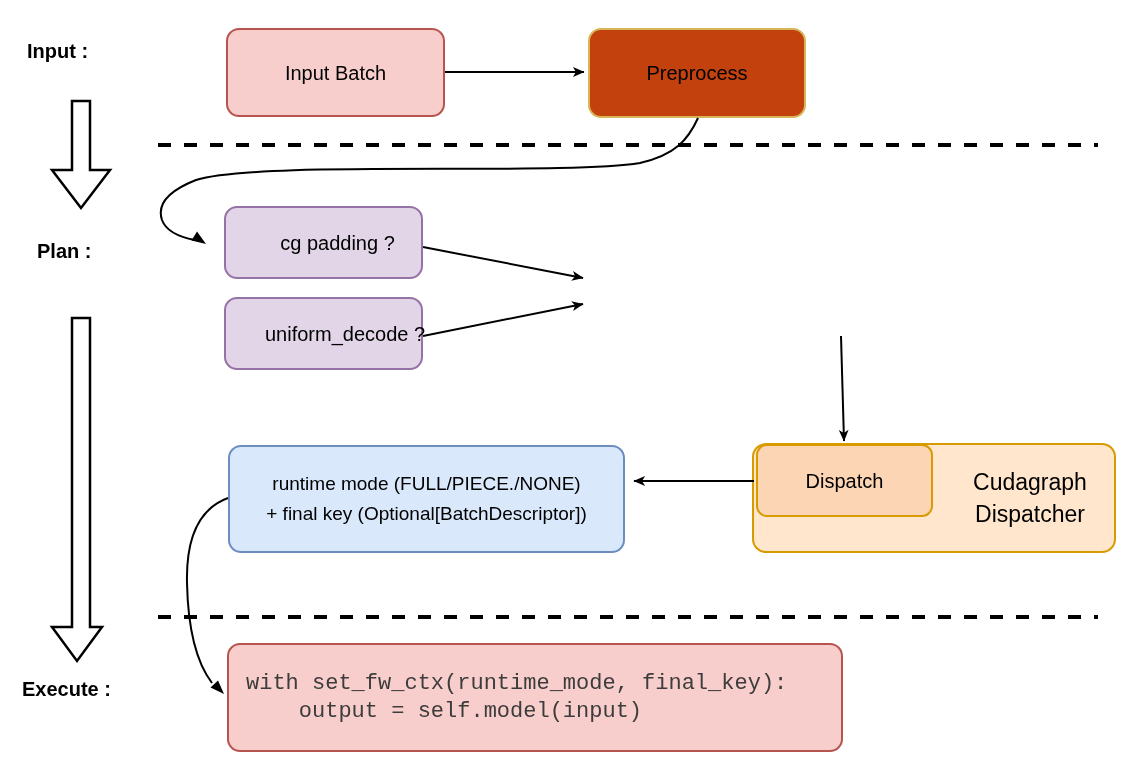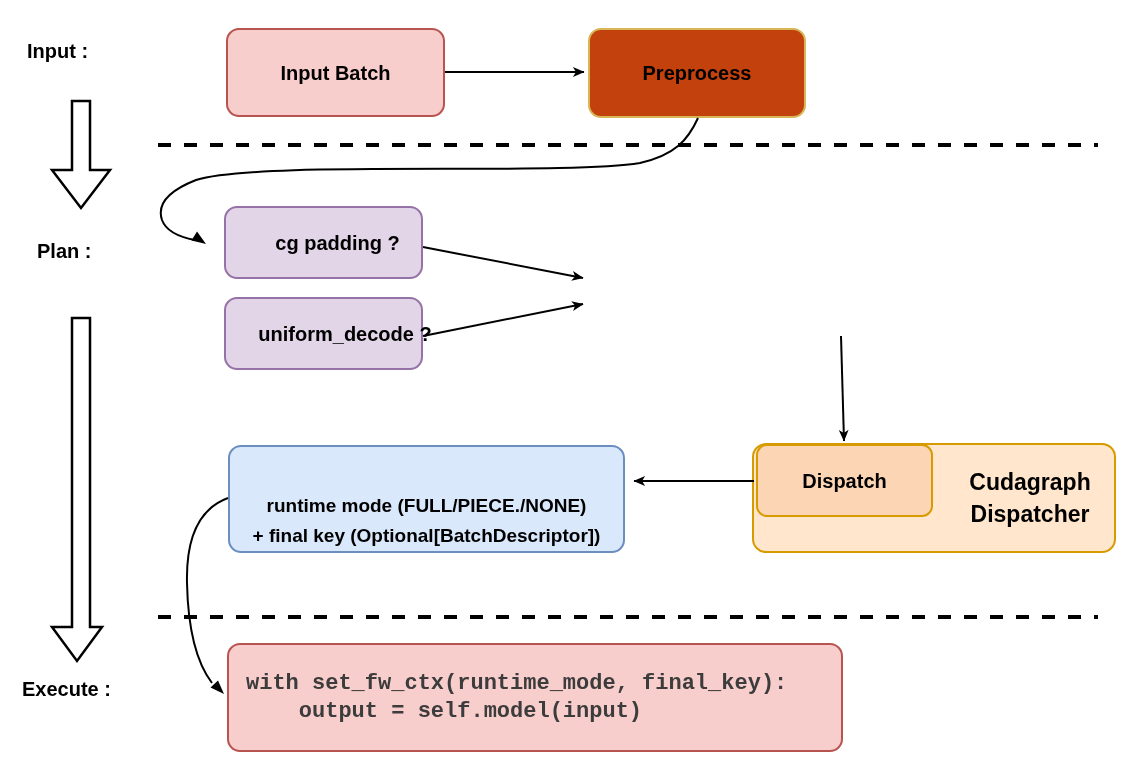--- a/index.html
+++ b/index.html
@@ -26,35 +26,35 @@
     display: flex;
     flex-direction: column;
     align-items: center;
     justify-content: center;
     text-align: center;
     font-size: 20px;
     color: #000000;
     line-height: 30px;
     z-index: 1;
   }
-  .box span { display: block; white-space: nowrap; font-weight: bold; }
+  .box span { display: block; white-space: nowrap; }
   .red    { background: #f8cecc; border-color: #b85450; }
   .yellow { background: #c2410c; border-color: #d6b656; }
   .purple { background: #e1d5e7; border-color: #9673a6; }
   .green  { background: #d5e8d4; border-color: #82b366; }
   .orange-outer { background: #ffe6cc; border-color: #d79b00; }
   .orange-inner { background: #fcd5b5; border-color: #d79b00; }
   .blue   { background: #dae8fc; border-color: #6c8ebf; }
 
   .box-input-batch   { left: 226px; top: 28px;  width: 219px; height: 89px; }
   .box-preprocess    { left: 588px; top: 28px;  width: 218px; height: 90px; }
   .box-cg-padding    { left: 224px; top: 206px; width: 199px; height: 73px; padding-left: 28px; }
   .box-uniform       { left: 224px; top: 297px; width: 199px; height: 73px; padding-left: 43px; }
   .box-init-key      { left: 586px; top: 228px; width: 510px; height: 107px; font-size: 20px; }
-  .box-runtime       { left: 228px; top: 445px; width: 397px; height: 108px; font-size: 19px; line-height: 30px; justify-content: flex-end; }
+  .box-runtime       { left: 228px; top: 445px; width: 397px; height: 108px; font-size: 19px; line-height: 30px; }
   .box-cuda-outer    { left: 752px; top: 443px; width: 364px; height: 110px; border-radius: 14px; }
   .box-dispatch      { left: 756px; top: 444px; width: 177px; height: 73px; border-radius: 11px; z-index: 2; }
   .cuda-label {
     position: absolute;
     right: 0; top: 0; bottom: 0;
     width: 168px;
     display: flex;
     flex-direction: column;
     align-items: center;
     justify-content: center;

